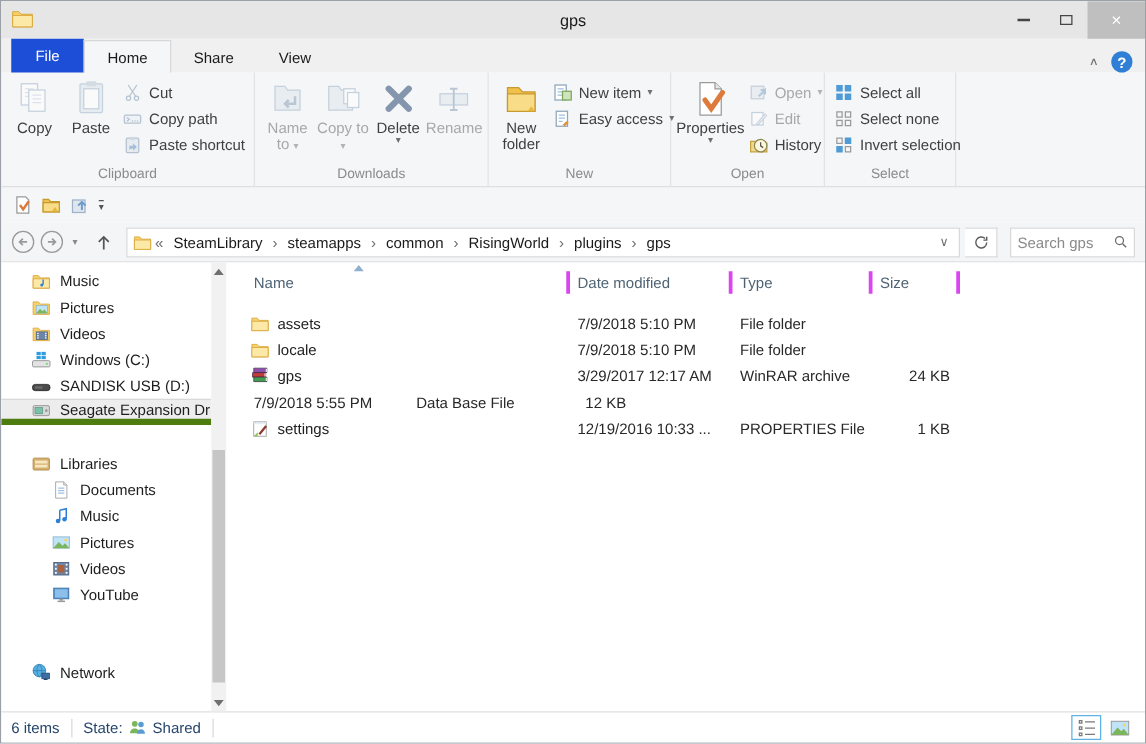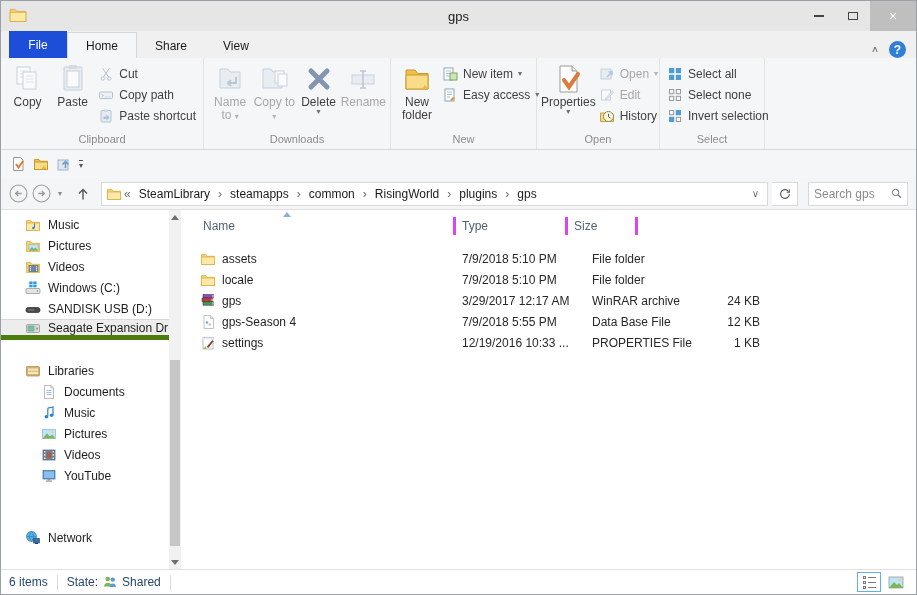--- a/index.html
+++ b/index.html
@@ -559,20 +559,21 @@
         <div class="sb-arrow" style="bottom:0">
             <span class="tri-dn"></span>
           </div>
       </div>
     </div>
 
     <div class="filelist">
       <div class="fl-header">
         <span class="sort-tri"></span>
         <div class="hc hc-name">Name</div>
+        <div class="hc hc-date">Date modified</div>
         <div class="hc hc-type">Type</div>
         <div class="hc hc-size">Size</div>
       </div>
       <div class="fl-rows">
         <div class="frow">
           <div class="c-name">
             <svg class="i16" viewBox="0 0 16 16">
                 <path fill="#f7d26a" stroke="#d9a73c" stroke-width=".7" d="M1.5 3.5h4.2l1.6 1.8h7.2v8.2H1.5z"></path>
                 <path fill="#fde9a7" stroke="#d9a73c" stroke-width=".7" d="M1.5 6h13v7.5H1.5z"></path>
               </svg>
@@ -606,29 +607,20 @@
                 <rect x="11.6" y="5.6" width=".9" height="2.6" fill="#eee"></rect>
                 <rect x="12.6" y="9.2" width=".9" height="2.6" fill="#eee"></rect>
               </svg>
             <span>gps</span>
           </div>
           <div class="c-date">3/29/2017 12:17 AM</div>
           <div class="c-type">WinRAR archive</div>
           <div class="c-size">24 KB</div>
         </div>
         <div class="frow">
-          <div class="c-name">
-            <svg class="i16" viewBox="0 0 16 16">
-                <path d="M4 1.5h6.5l3 3v10H4z" fill="#fff" stroke="#a9a9a9" stroke-width=".7"></path>
-                <path d="M10.5 1.5v3h3" fill="#e8e8e8" stroke="#a9a9a9" stroke-width=".7"></path>
-                <circle cx="7" cy="8.5" r="1.3" fill="#7fa7d9"></circle>
-                <circle cx="9.8" cy="10.5" r="1.3" fill="#b9c6d8"></circle>
-              </svg>
-            <span>gps-Season 4</span>
-          </div>
           <div class="c-date">7/9/2018 5:55 PM</div>
           <div class="c-type">Data Base File</div>
           <div class="c-size">12 KB</div>
         </div>
         <div class="frow">
           <div class="c-name">
             <svg class="i16" viewBox="0 0 16 16">
                 <rect x="3" y="2.5" width="10" height="11.5" fill="#fff" stroke="#9f9f9f" stroke-width=".7"></rect>
                 <path d="M3 2.5h10v1.8H3z" fill="#e7eef7"></path>
                 <g fill="#c9c9c9">

